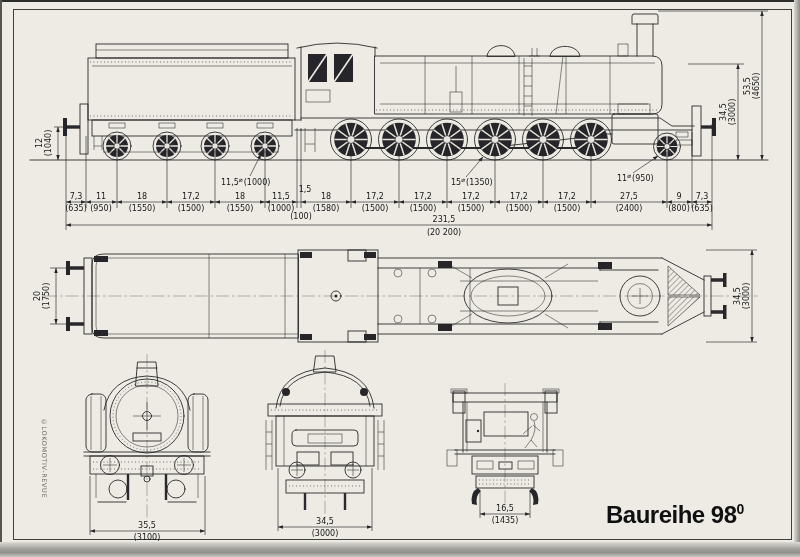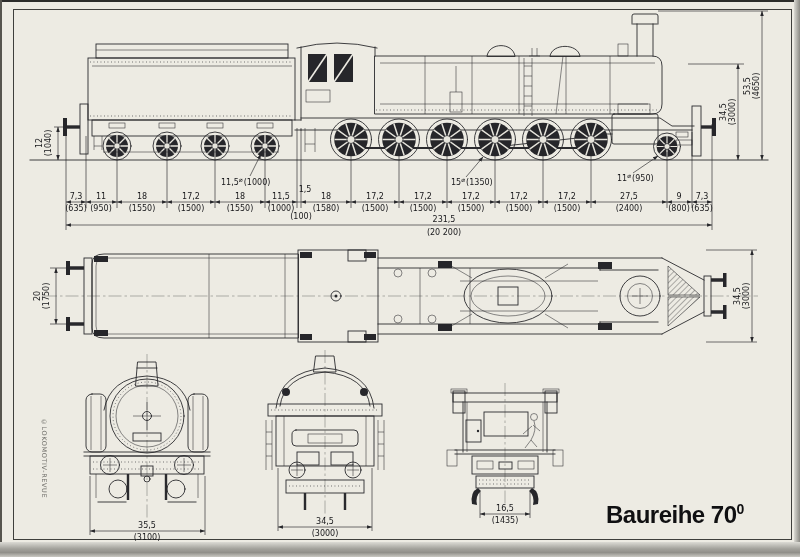--- a/index.html
+++ b/index.html
@@ -349,19 +349,19 @@
       <text class="d" x="325" y="523.5">34,5</text>
       <text class="d" x="325" y="536">(3000)</text>
       <path class="dim" d="M480,492V518 M530,492V518"></path>
       <line class="dim" x1="480" y1="514" x2="530" y2="514" marker-start="url(#ar)" marker-end="url(#ar)"></line>
       <text class="d" x="505" y="510.5">16,5</text>
       <text class="d" x="505" y="523">(1435)</text>
     </g>
   </svg>
 
   <div class="credit">©LOKOMOTIV-REVUE</div>
-  <div class="title"><span>Baureihe 70</span><sup>0</sup></div>
+  <div class="title"><span>Baureihe 98</span><sup>0</sup></div>
 
   <div class="edge-t"></div>
   <div class="edge-l"></div>
   <div class="edge-r"></div>
   <div class="edge-b"></div>
 </div>
 
 </body></html>

